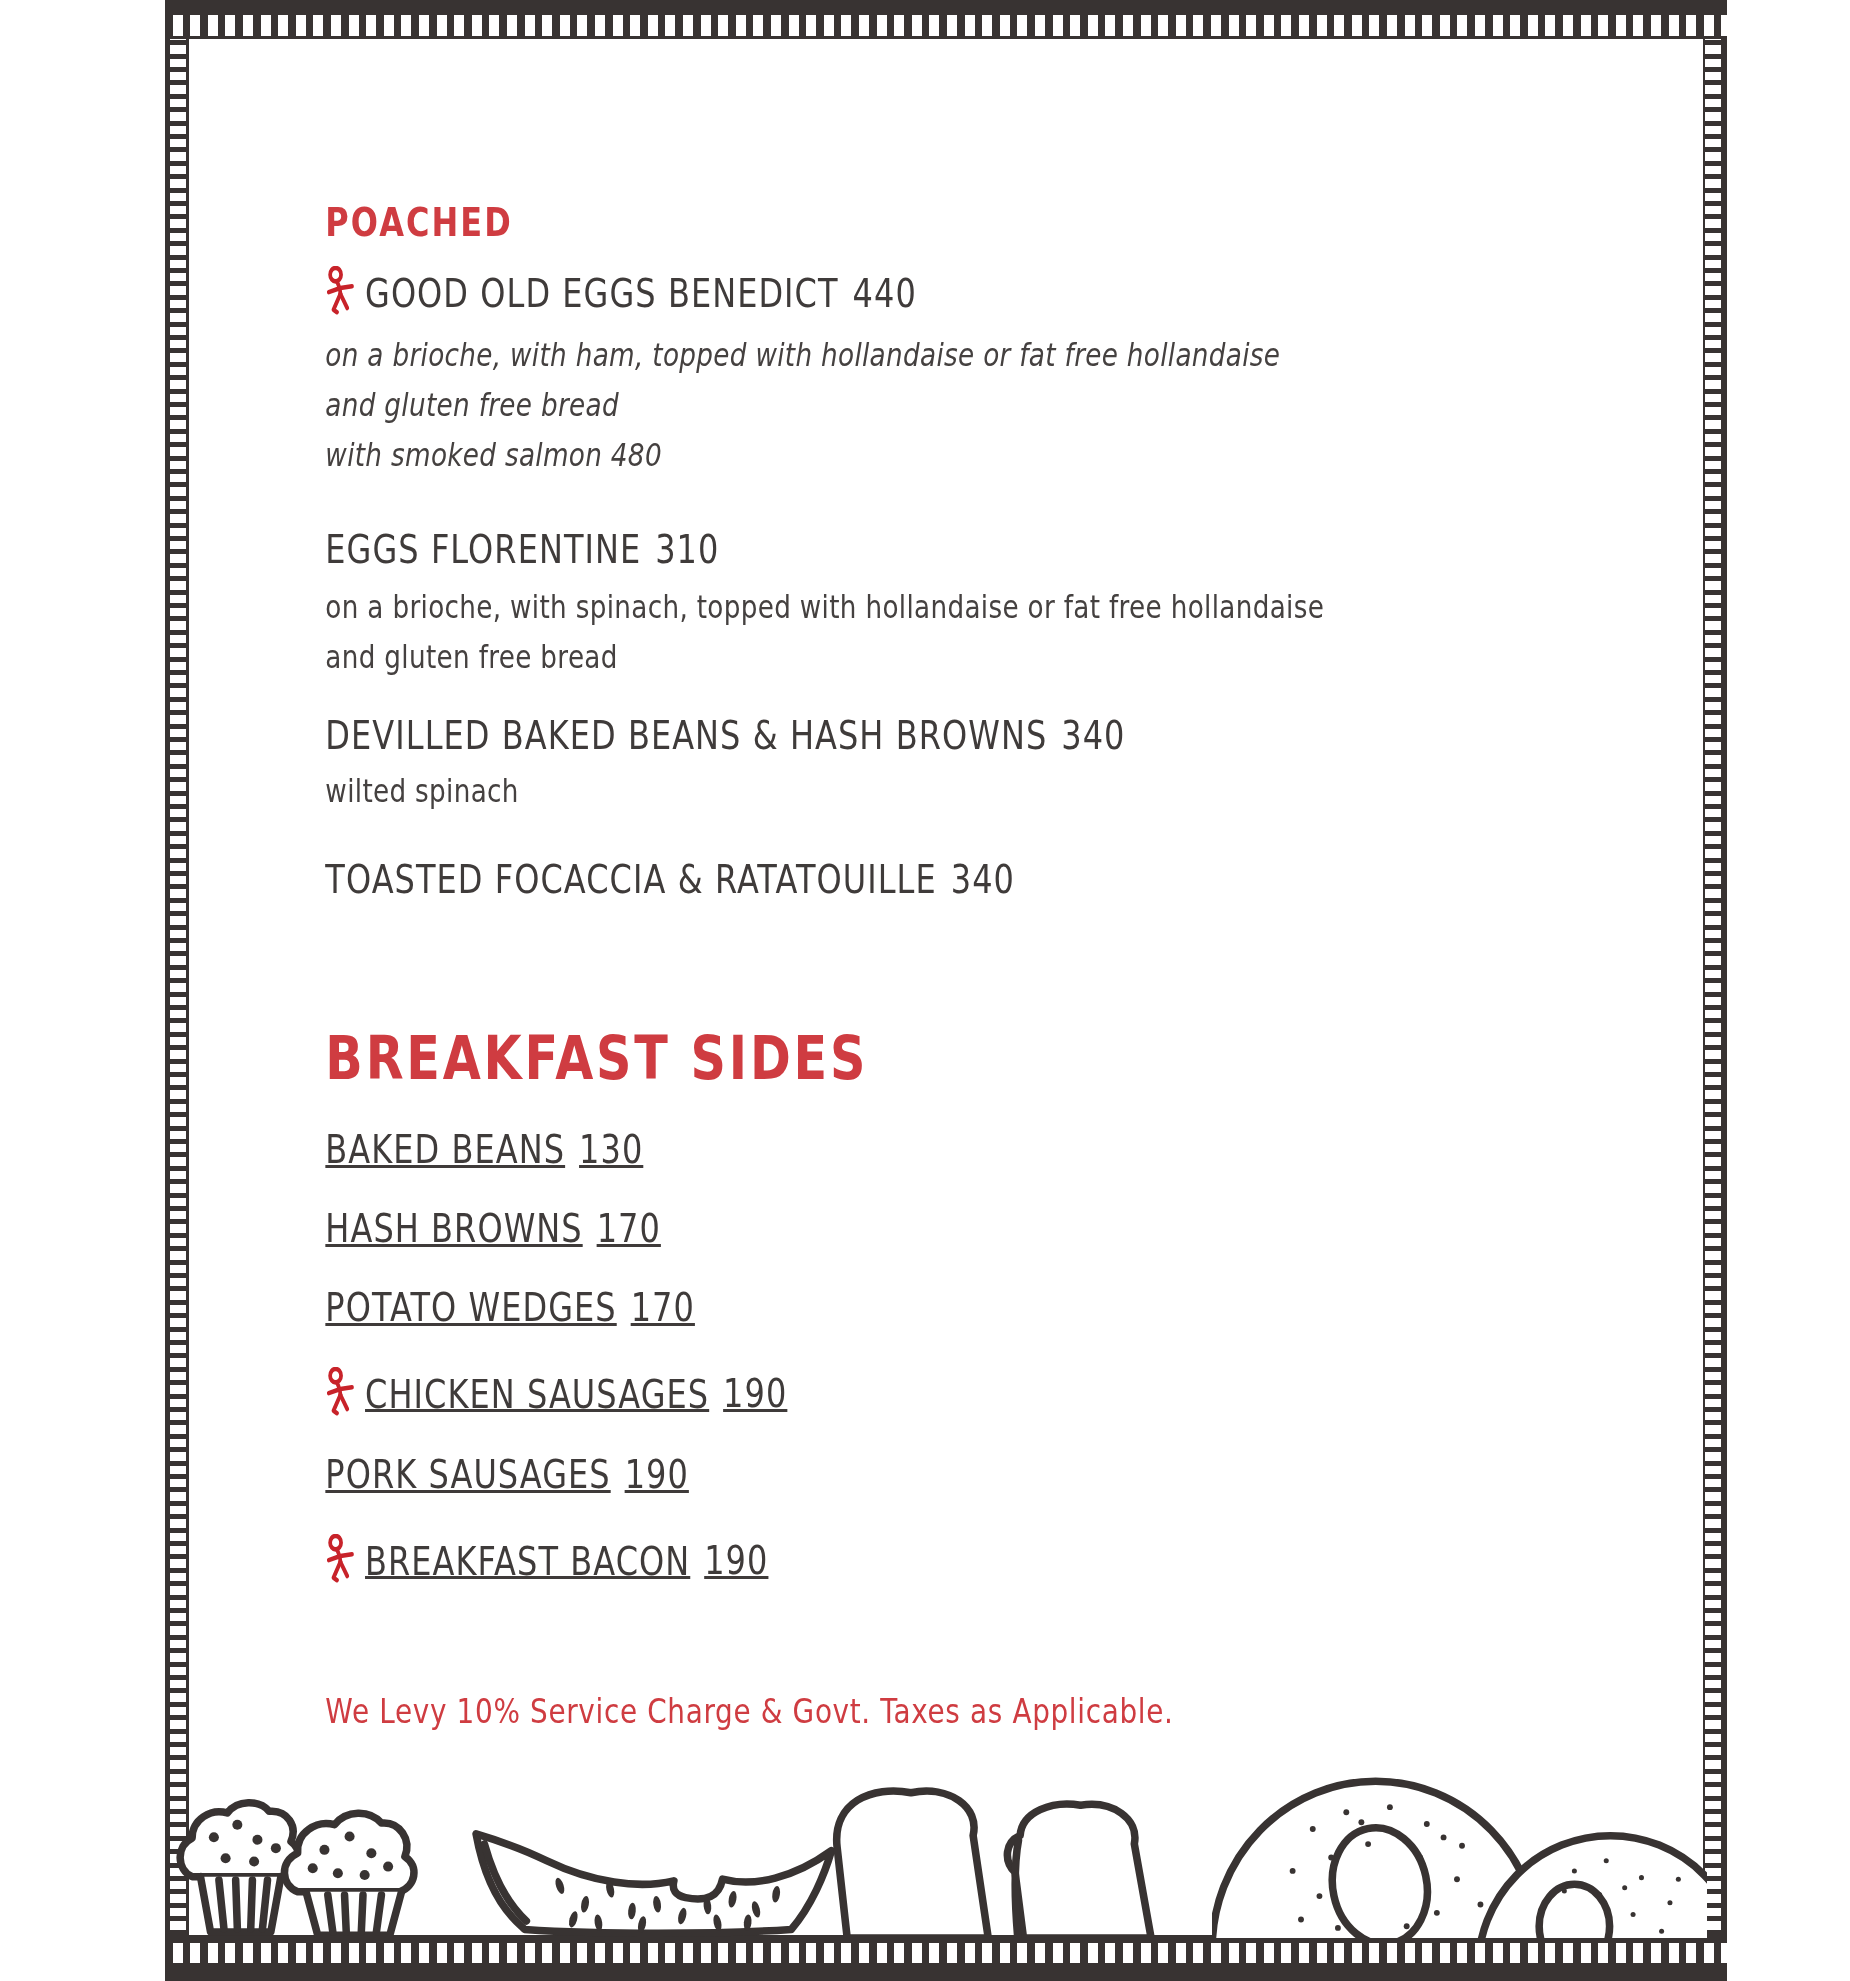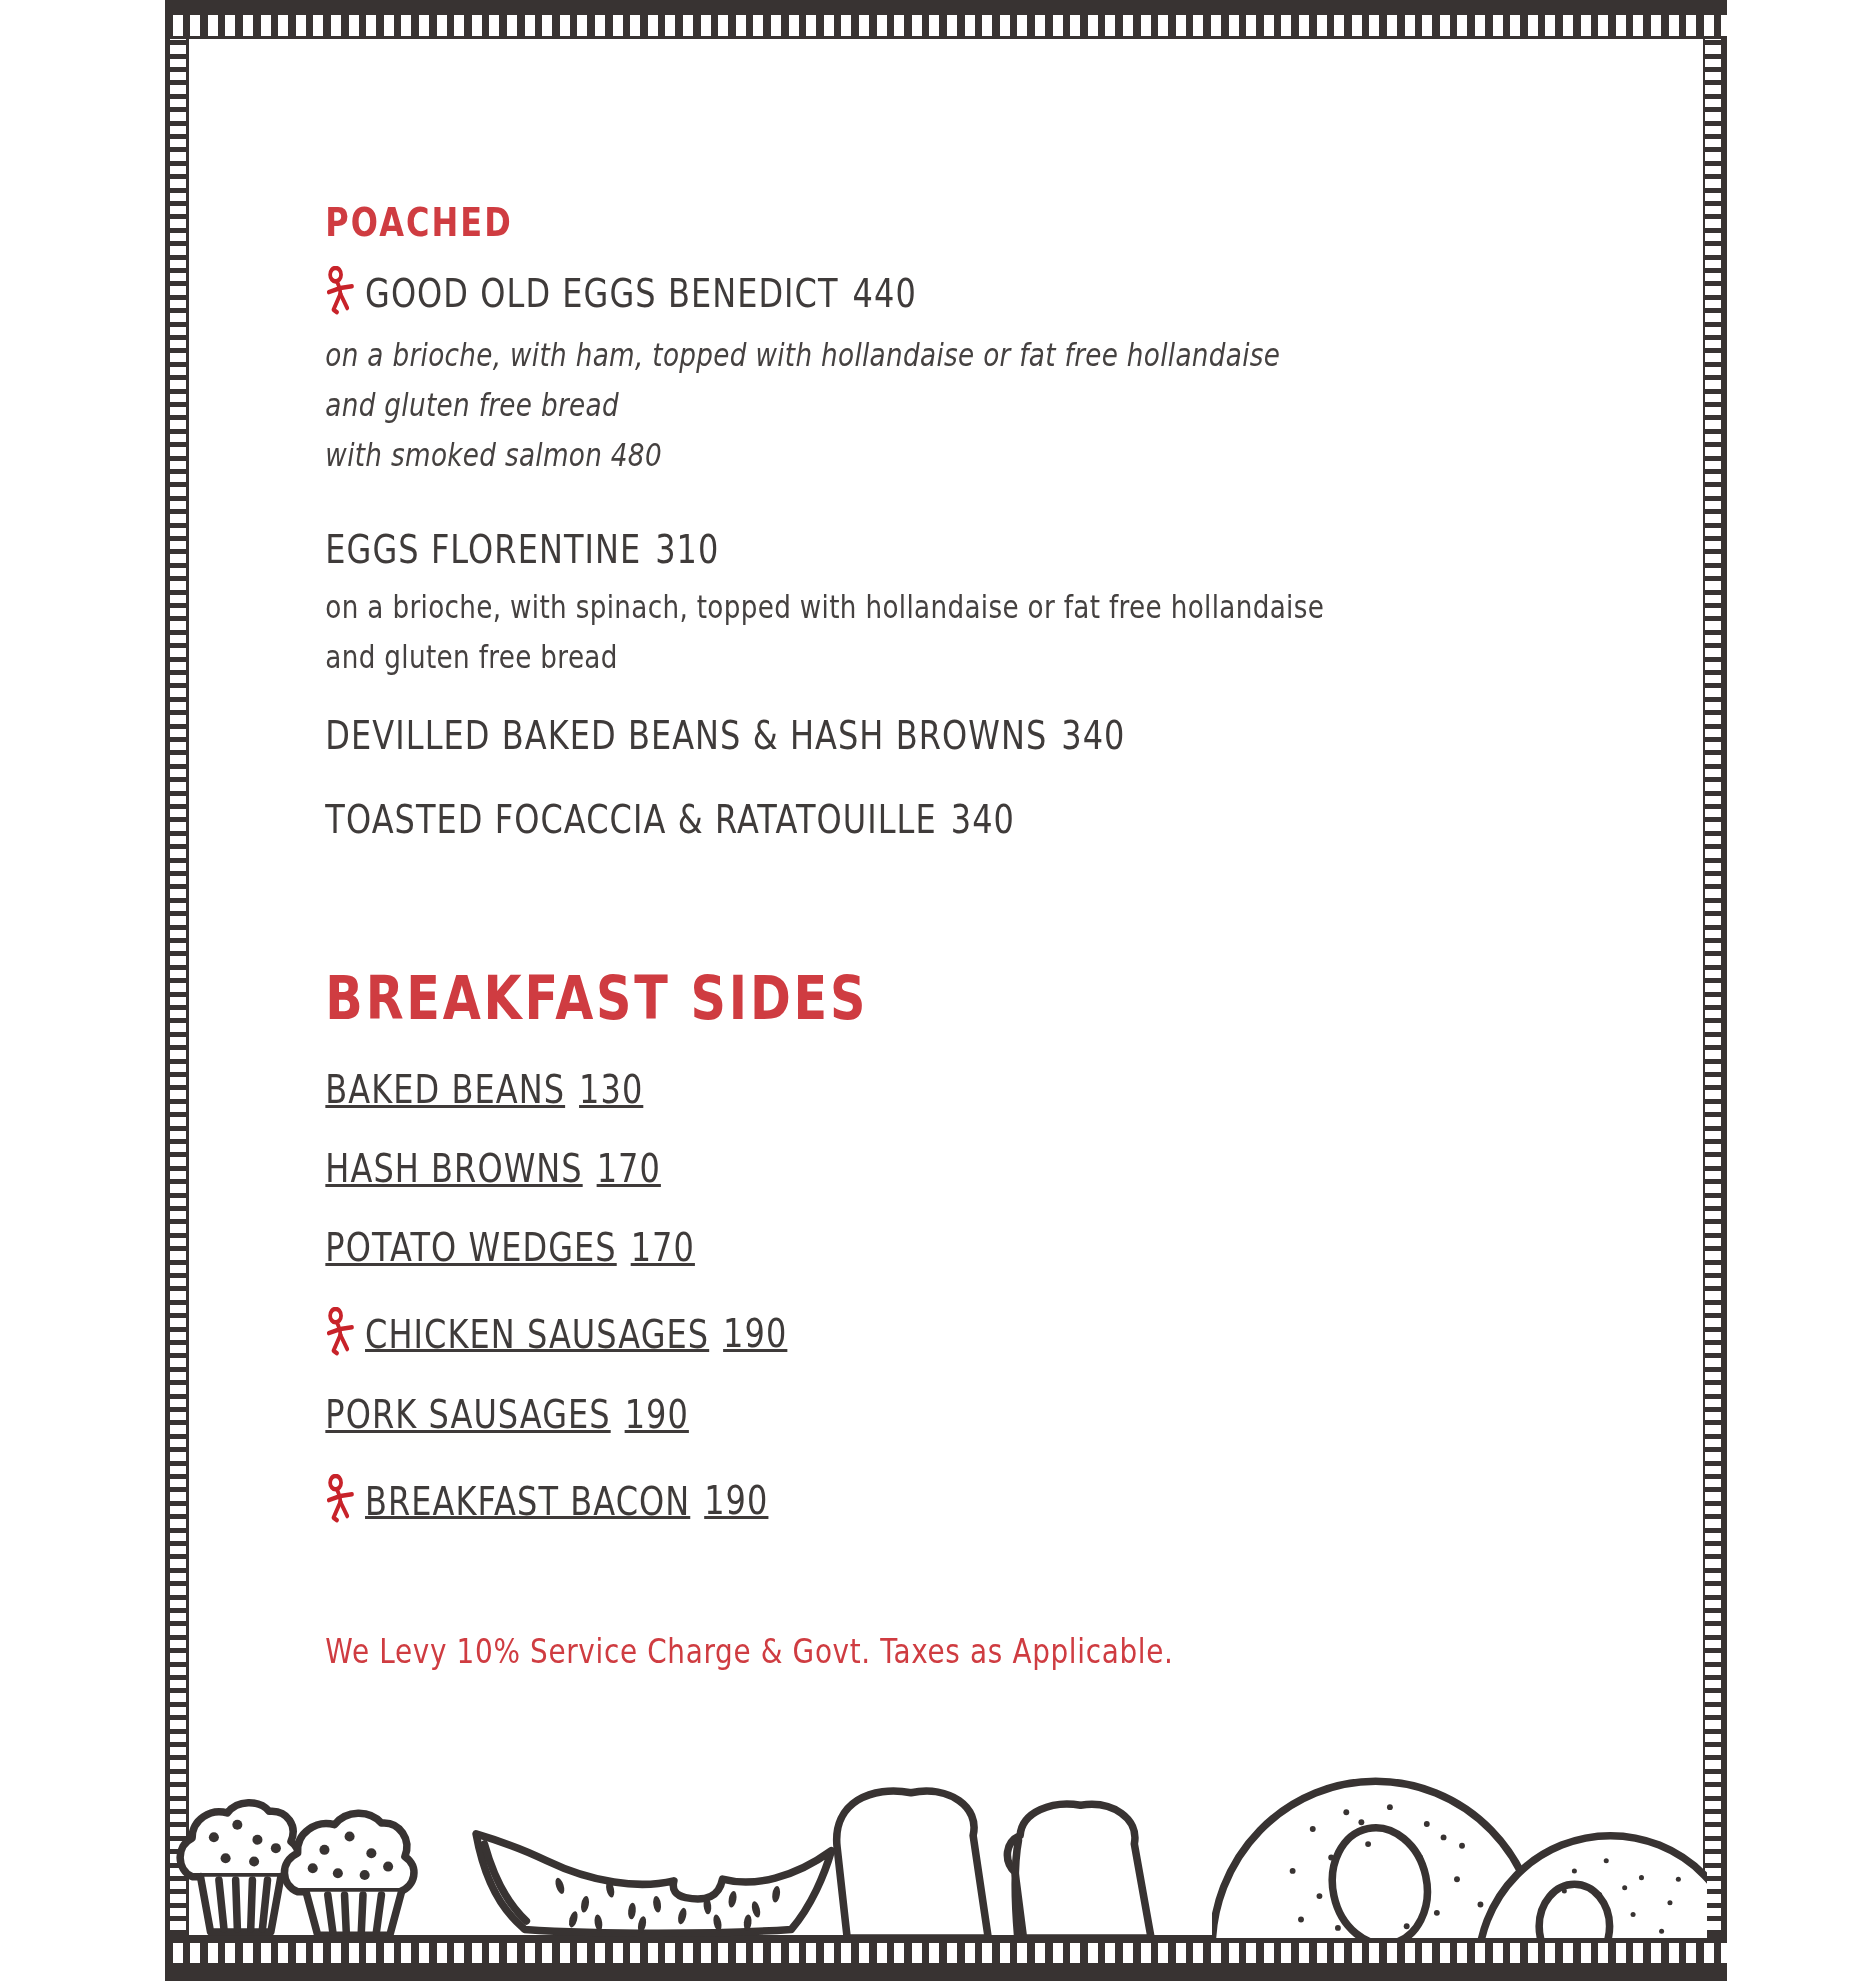--- a/index.html
+++ b/index.html
@@ -112,20 +112,23 @@
     <div class="item-line l-florentine squeeze">
       <span>EGGS FLORENTINE</span><span class="price">310</span>
     </div>
     <div class="d-florentine">
       <div class="desc squeeze">on a brioche, with spinach, topped with hollandaise or fat free hollandaise</div>
       <div class="desc squeeze">and gluten free bread</div>
     </div>
 
     <div class="item-line l-devilled squeeze">
       <span>DEVILLED BAKED BEANS &amp; HASH BROWNS</span><span class="price">340</span>
+    </div>
+    <div class="d-devilled">
+      <div class="desc squeeze">wilted spinach</div>
     </div>
 
     <div class="item-line l-toasted squeeze">
       <span>TOASTED FOCACCIA &amp; RATATOUILLE</span><span class="price">340</span>
     </div>
 
     <div class="section-title t-sides squeeze">BREAKFAST SIDES</div>
 
     <div class="sides-list">
       <div class="item-line squeeze">

